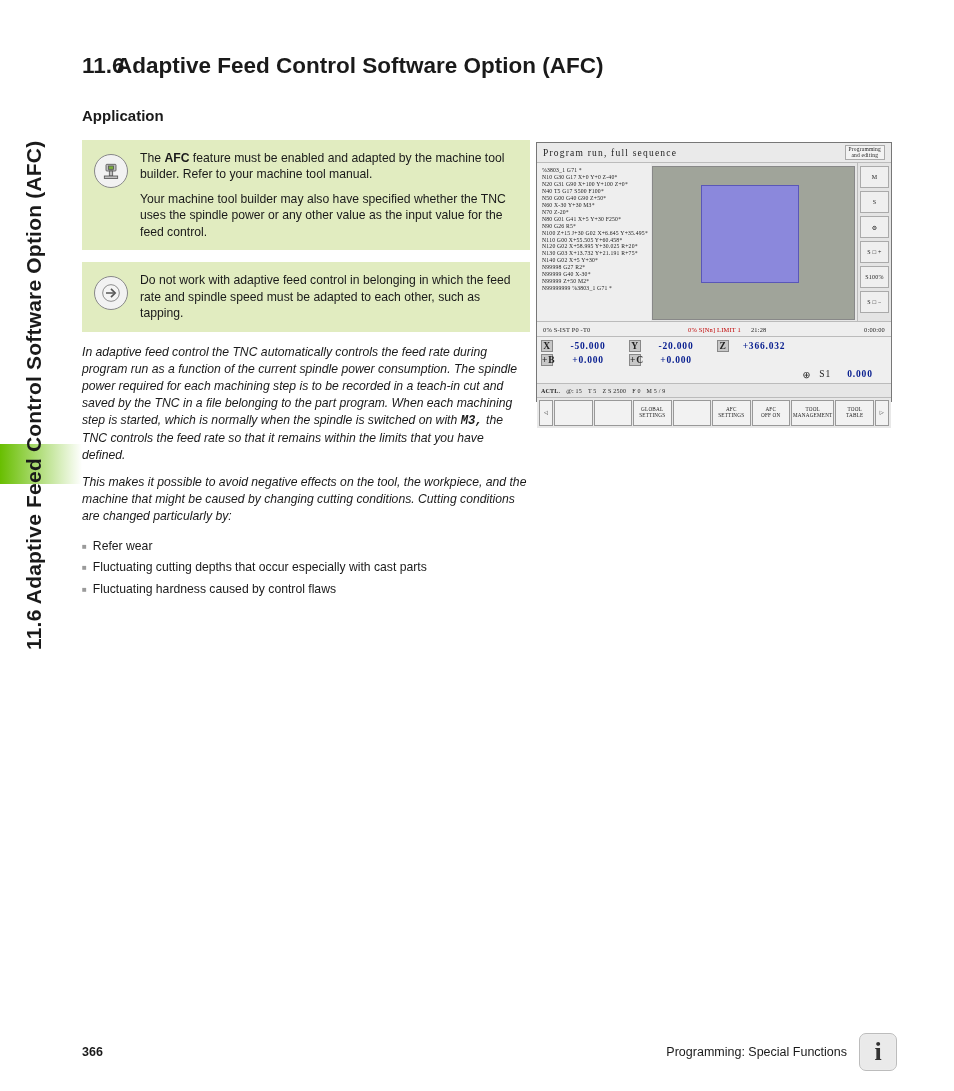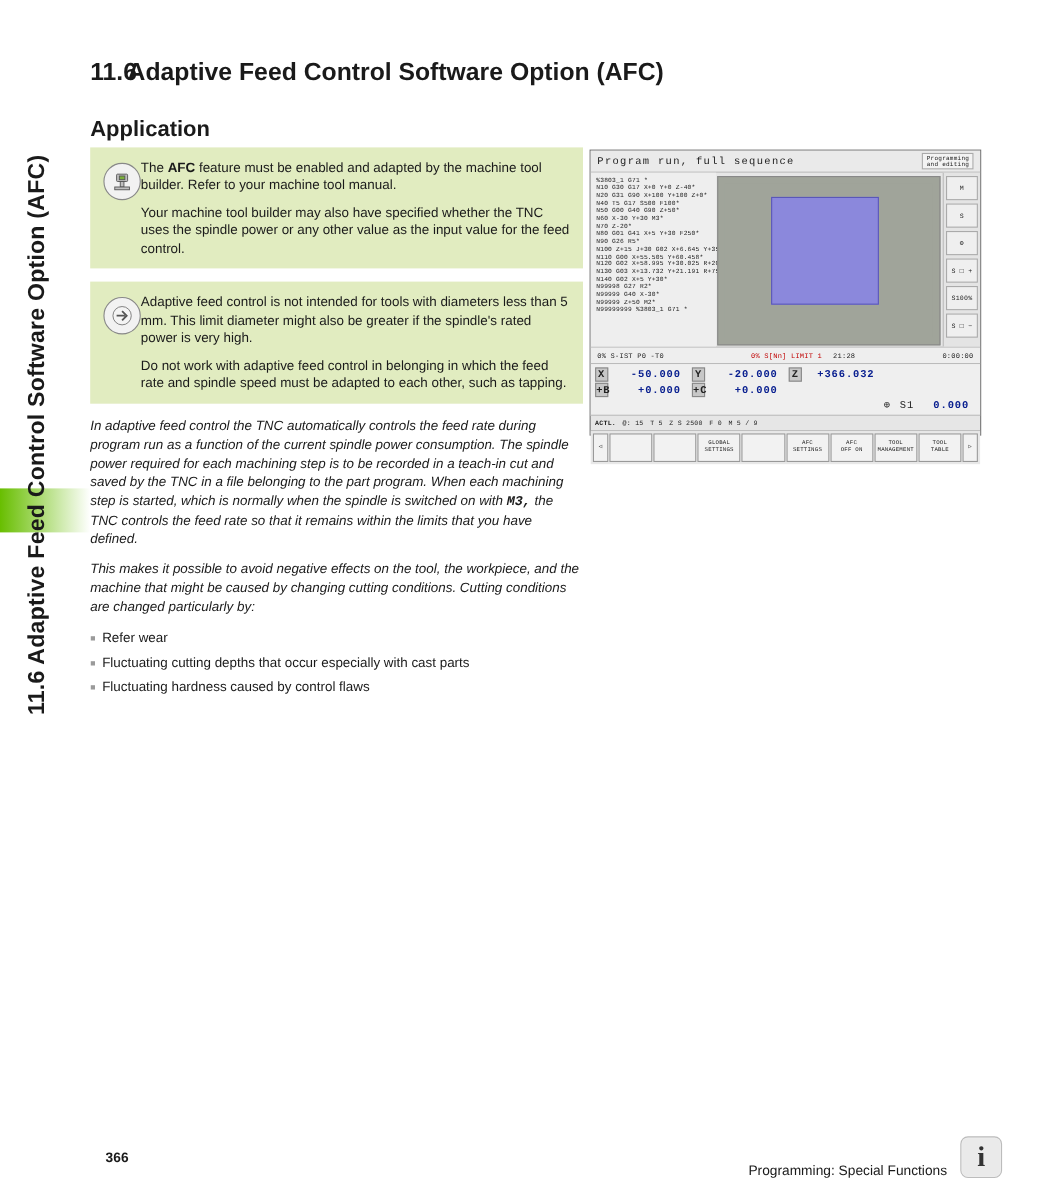--- a/index.html
+++ b/index.html
@@ -46,37 +46,37 @@
     margin-bottom: 28px;
     margin-left: 34px;
     line-height: 1.2;
   }
   h1.section-title .num {
     display: inline-block;
     margin-left: -34px;
     width: 34px;
   }
   h2.subhead {
-    font-size: 20px;
+    font-size: 15px;
     font-weight: bold;
-    margin-bottom: 4px;
+    margin-bottom: 16px;
   }
   .two-col {
     display: flex;
     gap: 6px;
     align-items: flex-start;
   }
   .left-col { width: 450px; }
   .right-col { width: 356px; padding-top: 2px; }
   .note-box {
     background: #e1ecc0;
     padding: 10px 12px 10px 12px;
     margin-bottom: 12px;
     display: flex;
-    gap: 0;
+    gap: 12px;
     font-size: 12.2px;
     line-height: 1.35;
   }
   .note-icon {
     flex: 0 0 34px;
     height: 34px;
     border-radius: 50%;
     background: #f2f2f2;
     border: 1.5px solid #888;
     display: flex;
@@ -102,21 +102,21 @@
     vertical-align: 1px;
   }
   .mono { font-family: "Courier New", monospace; font-weight: bold; }
   .bold { font-weight: bold; }
 
   
   .cnc-screen {
     border: 1px solid #777;
     width: 356px;
     height: 260px;
-    font-family: Liberation Mono, monospace;
+    font-family: Liberation Serif, serif;
     font-size: 6.4px;
     background: #e6e6e6;
     position: relative;
     color: #222;
     letter-spacing: 0.2px;
   }
   .cnc-titlebar {
     height: 20px;
     background: #eaeaea;
     display: flex;
@@ -170,49 +170,49 @@
     font-size:6.4px;
   }
   .cnc-status .red { color:#c00000; }
   .cnc-coords {
     padding: 2px 4px;
     background:#efefef;
     border-bottom:1px solid #bbb;
   }
   .cnc-coord-row { display:flex; gap:4px; font-size:9.5px; letter-spacing:0.8px; height:14px; align-items:center;}
   .cnc-coord-row .ax { background:#c7c7c7; border:1px solid #888; width:12px; text-align:center; font-weight:bold;}
-  .cnc-coord-row .val { color:#0a2090; font-weight:bold; width:68px; text-align:right; padding-right:6px;}
+  .cnc-coord-row .val { color:#0a2090; font-weight:bold; width:68px; text-align:center; padding-right:6px;}
   .cnc-bottom-icons {
     height: 14px; display:flex; align-items:center; gap:6px; padding:0 4px; font-size:6px;
     border-bottom:1px solid #bbb;
   }
   .cnc-softkeys {
     height: 30px; display:flex; gap:1px; padding:2px 2px;
     background:#e8e8e8;
   }
   .cnc-sk {
     flex:1; border:1px solid #999; background:#f2f2f2;
     font-size:5.2px; text-align:center; line-height:1.1;
     display:flex; align-items:center; justify-content:center; padding:1px;
   }
   .cnc-sk.arrow { flex:0 0 14px; }
 
   
   .footer {
     position: absolute;
-    left: 96px;
+    left: 82px;
     bottom: 20px;
     width: 815px;
     display: flex;
     align-items: center;
     justify-content: space-between;
     font-size: 12.5px;
   }
   .footer .pn { font-weight: bold; }
-  .footer .right { display:flex; align-items:flex-end; gap:12px; }
+  .footer .right { display:flex; align-items:center; gap:12px; }
   .info-badge {
     width: 38px; height: 38px;
     background: #eaeaea;
     border: 1px solid #bcbcbc;
     border-radius: 7px;
     display:flex; align-items:center; justify-content:center;
     font-family: Georgia, 'Times New Roman', serif;
     font-weight: bold; font-size: 26px; color:#333;
     box-shadow: inset 0 0 1px #fff;
   }
@@ -250,21 +250,20 @@
       </div>
 
       <div class="note-box">
         <div class="note-icon">
           <svg viewBox="0 0 24 24">
               <circle cx="12" cy="12" r="10" fill="#f4f4f4" stroke="#777"></circle>
               <path d="M6 12 h9 M12 7 l5 5 -5 5" fill="none" stroke="#555" stroke-width="2"></path>
             </svg>
         </div>
         <div class="note-body">
-          <p>Adaptive feed control is not intended for tools with diameters less than 5 mm. This limit diameter might also be greater if the spindle's rated power is very high.</p>
           <p>Do not work with adaptive feed control in belonging in which the feed rate and spindle speed must be adapted to each other, such as tapping.</p>
         </div>
       </div>
 
       <p class="body-text"><span>In adaptive feed control the TNC automatically controls the feed rate during program run as a function of the current spindle power consumption. The spindle power required for each machining step is to be recorded in a teach-in cut and saved by the TNC in a file belonging to the part program. When each machining step is started, which is normally when the spindle is switched on with </span><span class="mono">M3,</span><span> the TNC controls the feed rate so that it remains within the limits that you have defined.</span></p>
 
       <p class="body-text">This makes it possible to avoid negative effects on the tool, the workpiece, and the machine that might be caused by changing cutting conditions. Cutting conditions are changed particularly by:</p>
 
       <ul class="bullet-list">
         <li>Refer wear</li>

